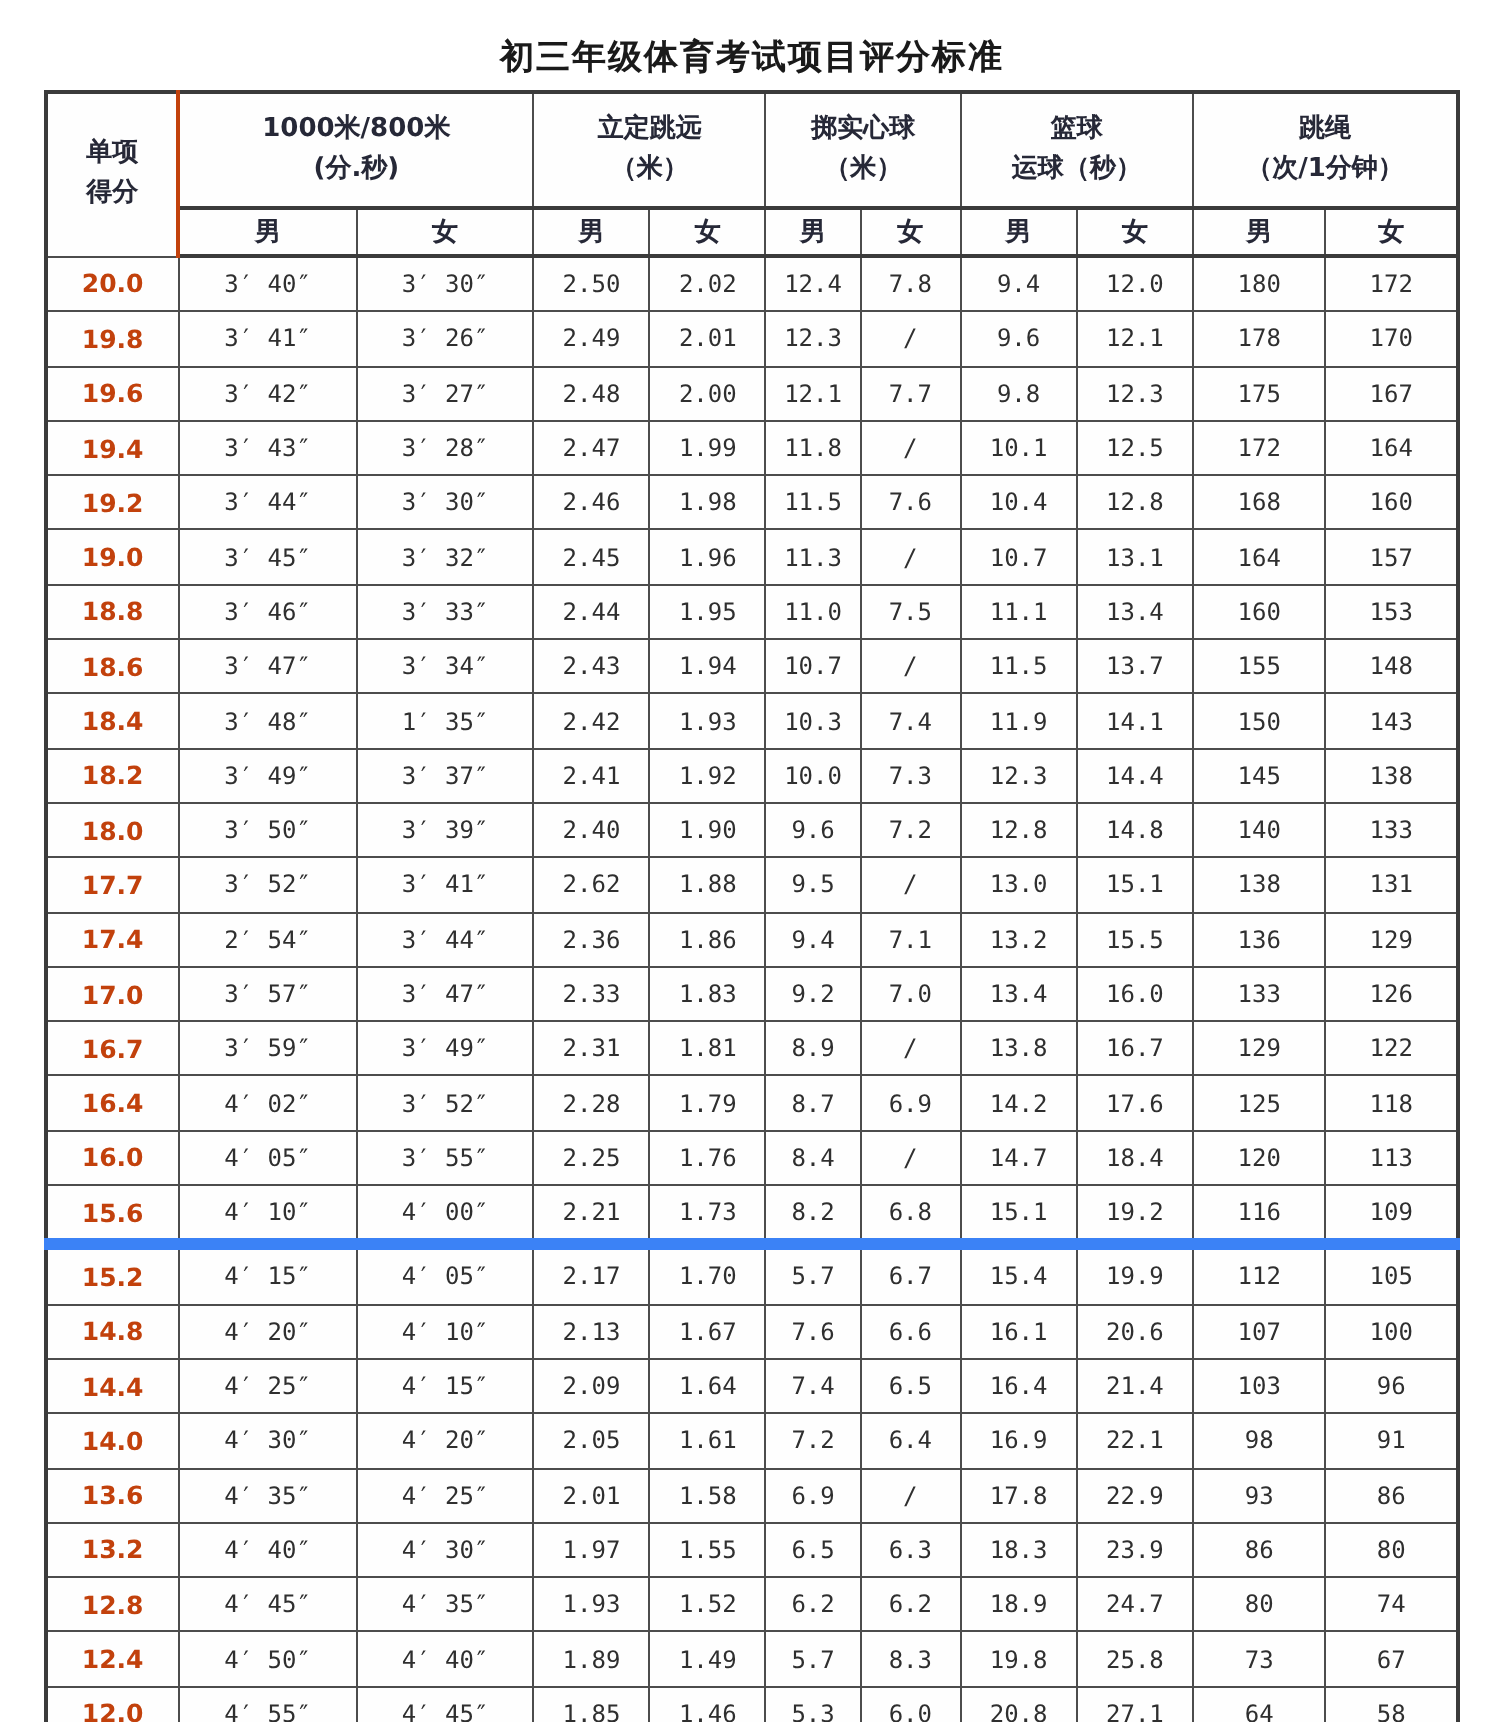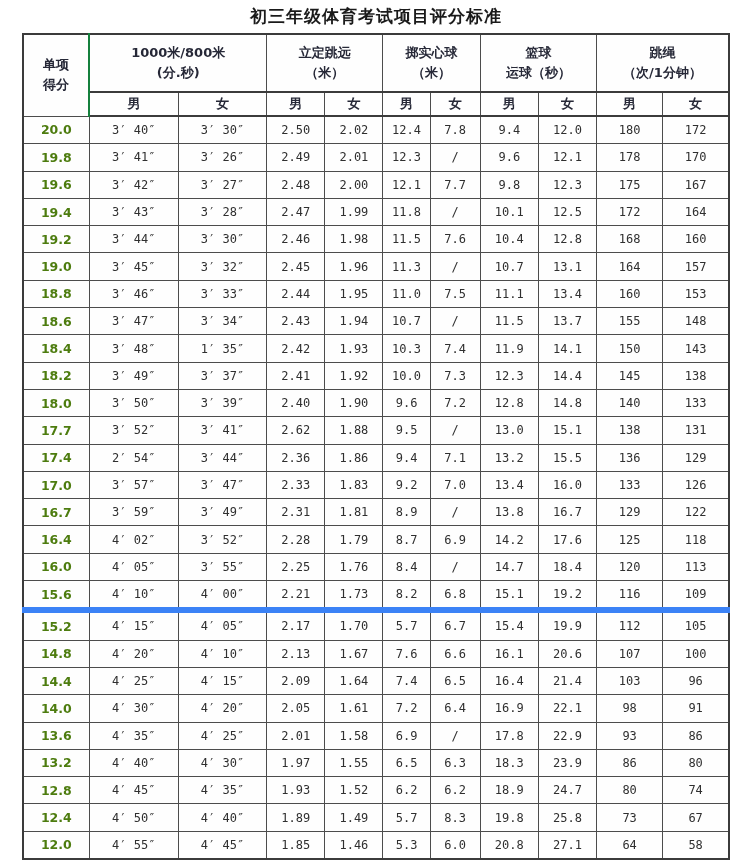--- a/index.html
+++ b/index.html
@@ -8,21 +8,21 @@
     font-family:"DejaVu Sans",sans-serif;
     -webkit-font-smoothing:antialiased;
   }
   .page{width:752px;height:861px;background:#fff;}
   .title{
     text-align:center;
     font-size:17px;
     font-weight:bold;
     color:#1a1a1a;
     padding-top:5px;
-    margin:0 0 5px 0;
+    margin:12px 0 5px 0;
     letter-spacing:1px;
     font-family:"DejaVu Sans",sans-serif;
   }
   table.tbl{
     border-collapse:collapse;
     table-layout:fixed;
     width:708px;
     margin:0 auto;
     border:2px solid #3b3b3b;
     background:#fefefe;
@@ -41,32 +41,32 @@
   }
   tr.event-row th{height:56px;}
   .hdr-line{line-height:1.55;}
   tr.gender-row th{
     height:22px;
     font-size:13px;
     border-top:2px solid #3b3b3b;
     border-bottom:2px solid #3b3b3b;
   }
   th.score-head{
-    border-right:2px solid #15803d;
+    border-right:2px solid #c2410c;
   }
   .tbl tbody td{
     height:26.3px;
     font-family:"DejaVu Sans Mono","DejaVu Sans",monospace;
     font-size:12px;
     color:#2f2f2f;
     white-space:nowrap;
   }
   .tbl tbody td.score{
     font-weight:bold;
-    color:#4d7c0f;
+    color:#c2410c;
     font-size:12.5px;
     font-family:"DejaVu Sans",sans-serif;
   }
   .tbl tbody tr.section-start td{
     border-top:6px solid #3b82f6;
   }
 </style>
 </head>
 <body>
 

